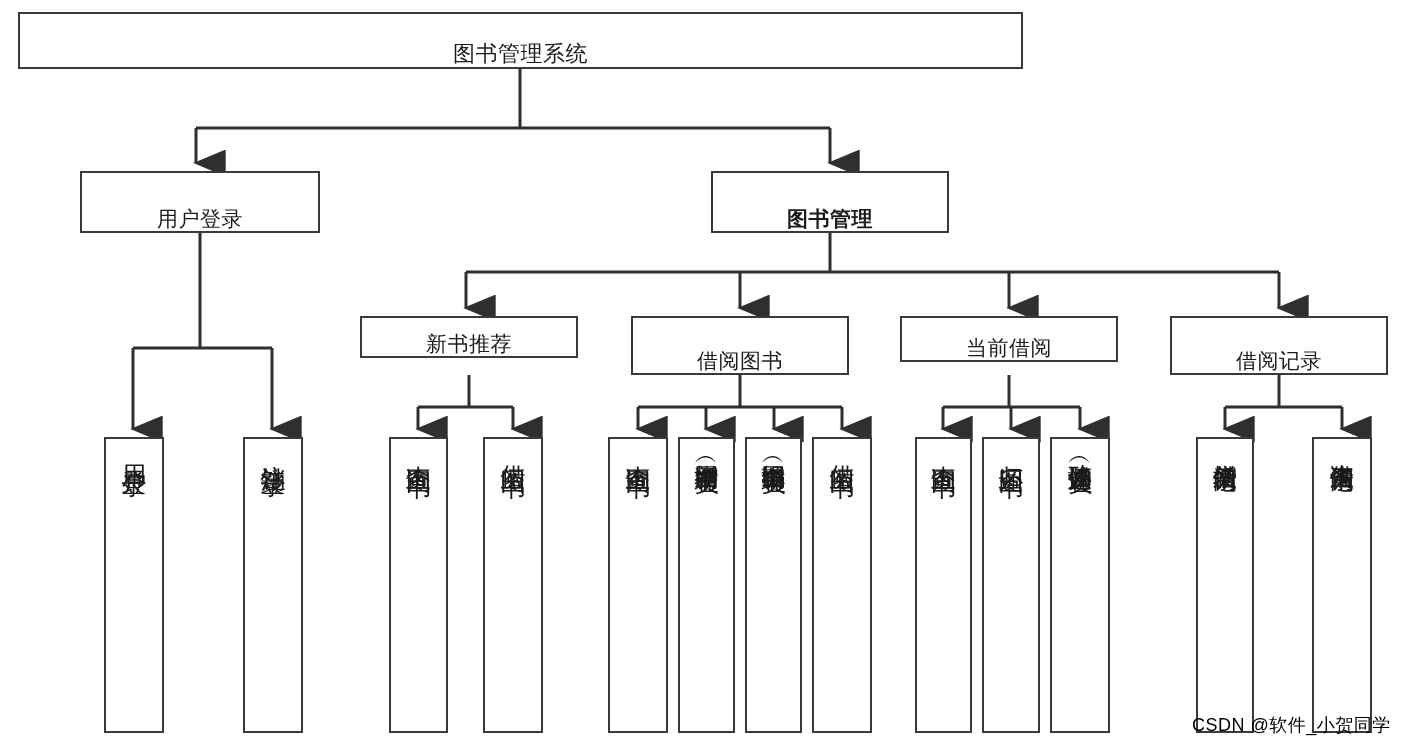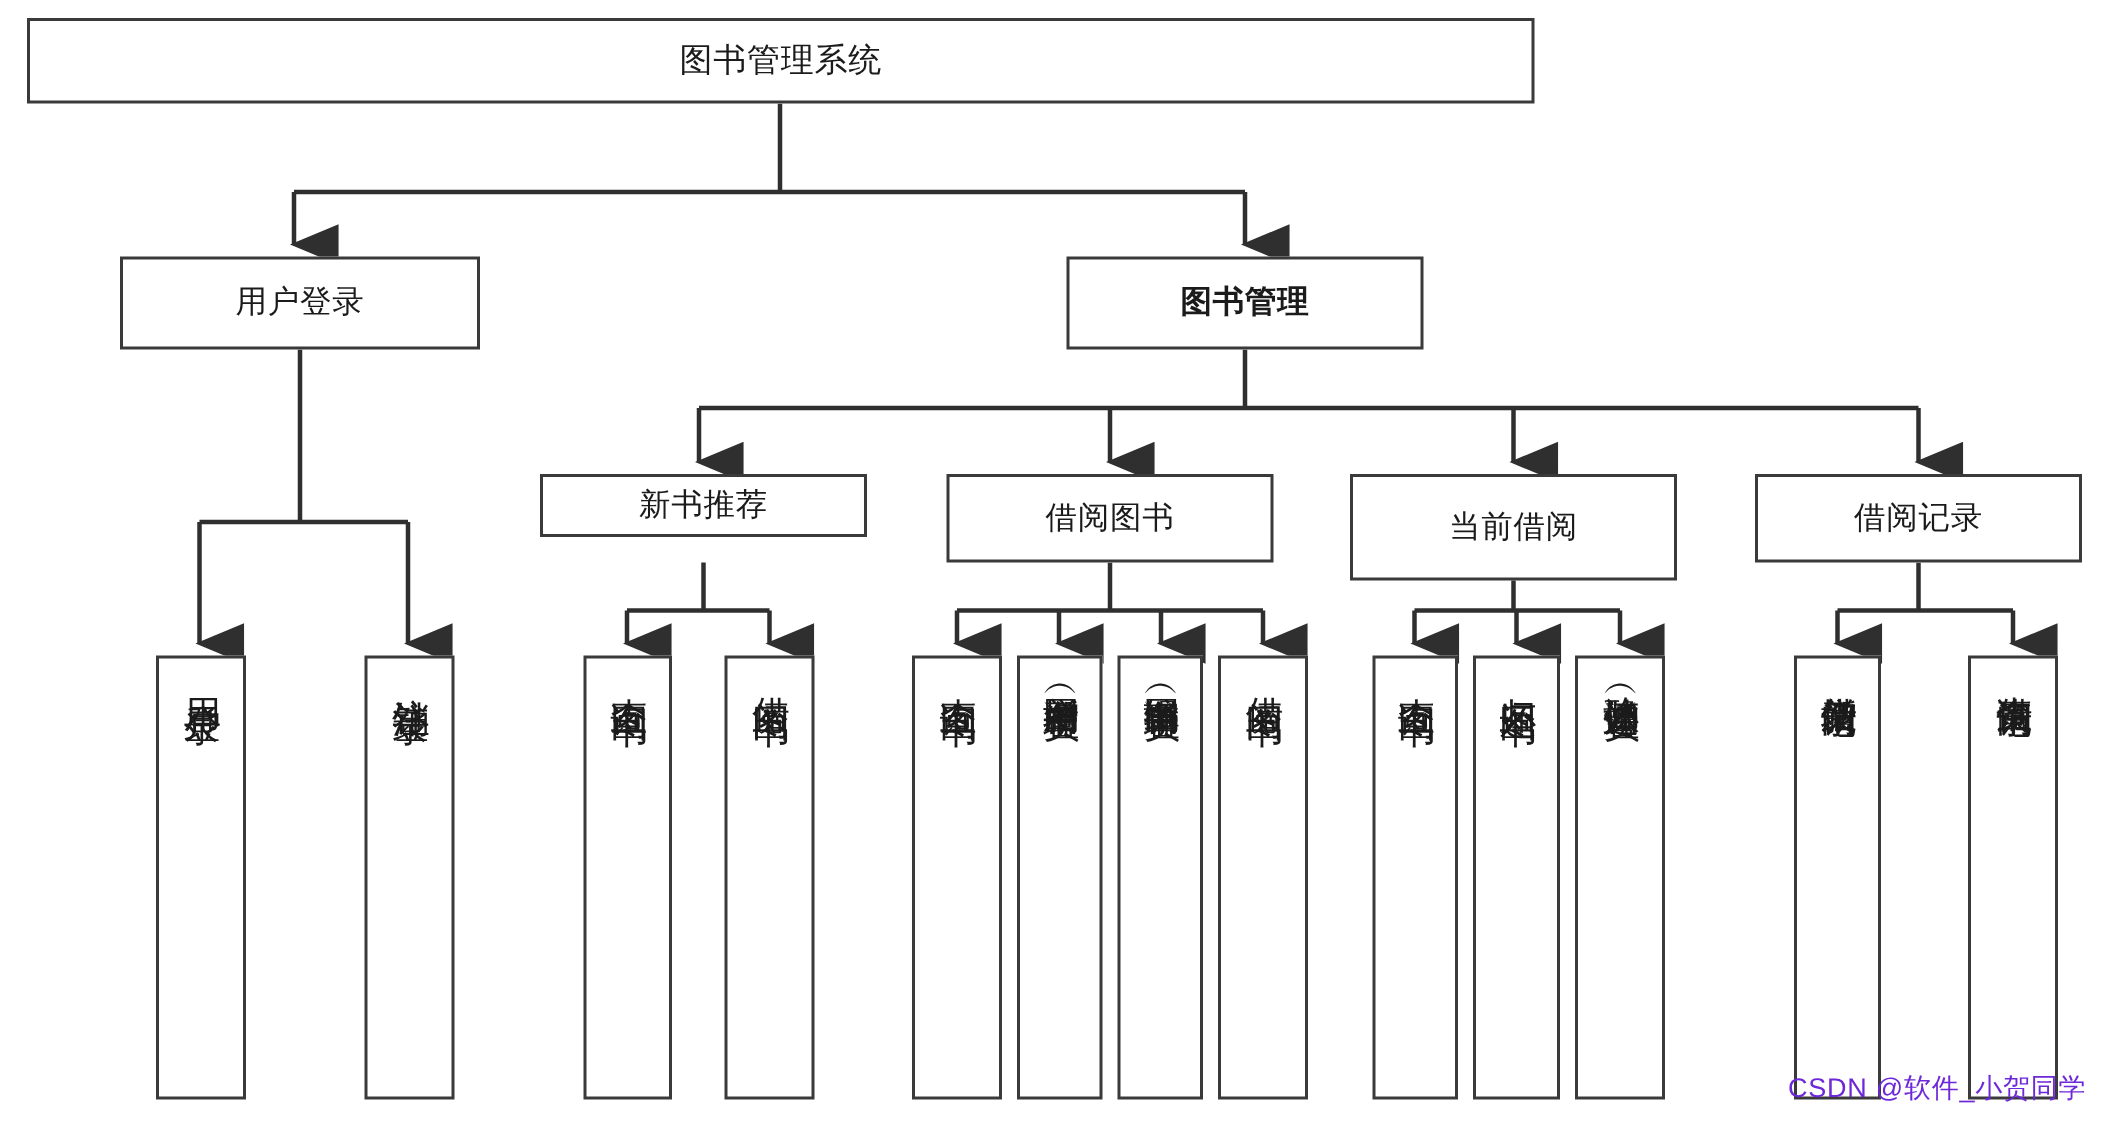--- a/index.html
+++ b/index.html
@@ -24,21 +24,21 @@
     width: 1405px;
     height: 747px;
     pointer-events: none;
   }
   .node {
     position: absolute;
     box-sizing: border-box;
     background: #ffffff;
     border: 2px solid #3a3a3a;
     display: flex;
-    align-items: center;
+    align-items: flex-end;
     justify-content: center;
     color: #1b1b1b;
   }
   .node .label {
     text-align: center;
     line-height: 1.12;
     white-space: nowrap;
   }
   
   .node.horiz .label {
@@ -60,21 +60,21 @@
     line-height: 1.0;
     letter-spacing: 3px;
     white-space: normal;
   }
   .node.vert.tall .label {
     font-size: 24px;
     letter-spacing: 1px;
   }
   .watermark {
     position: absolute;
-    color: #6d28d9;
+    color: #000000;
     font-size: 18px;
     white-space: nowrap;
     letter-spacing: 0.5px;
   }
 </style>
 </head>
 <body>
 
 <div id="canvas">
 
@@ -139,21 +139,21 @@
   <div class="node horiz" style="left:711px; top:171px; width:238px; height:62px;font-weight:bold;">
     <span class="label">图书管理</span>
   </div>
 
   <div class="node horiz" style="left:360px; top:316px; width:218px; height:42px;">
     <span class="label">新书推荐</span>
   </div>
   <div class="node horiz" style="left:631px; top:316px; width:218px; height:59px;">
     <span class="label">借阅图书</span>
   </div>
-  <div class="node horiz" style="left:900px; top:316px; width:218px; height:71px;">
+  <div class="node horiz" style="left:900px; top:316px; width:218px; height:46px;">
     <span class="label">当前借阅</span>
   </div>
   <div class="node horiz" style="left:1170px; top:316px; width:218px; height:59px;">
     <span class="label">借阅记录</span>
   </div>
 
   <div class="node vert" style="left:104px; top:437px; width:60px; height:296px;">
     <span class="label">用户登录</span>
   </div>
   <div class="node vert" style="left:243px; top:437px; width:60px; height:296px;">

